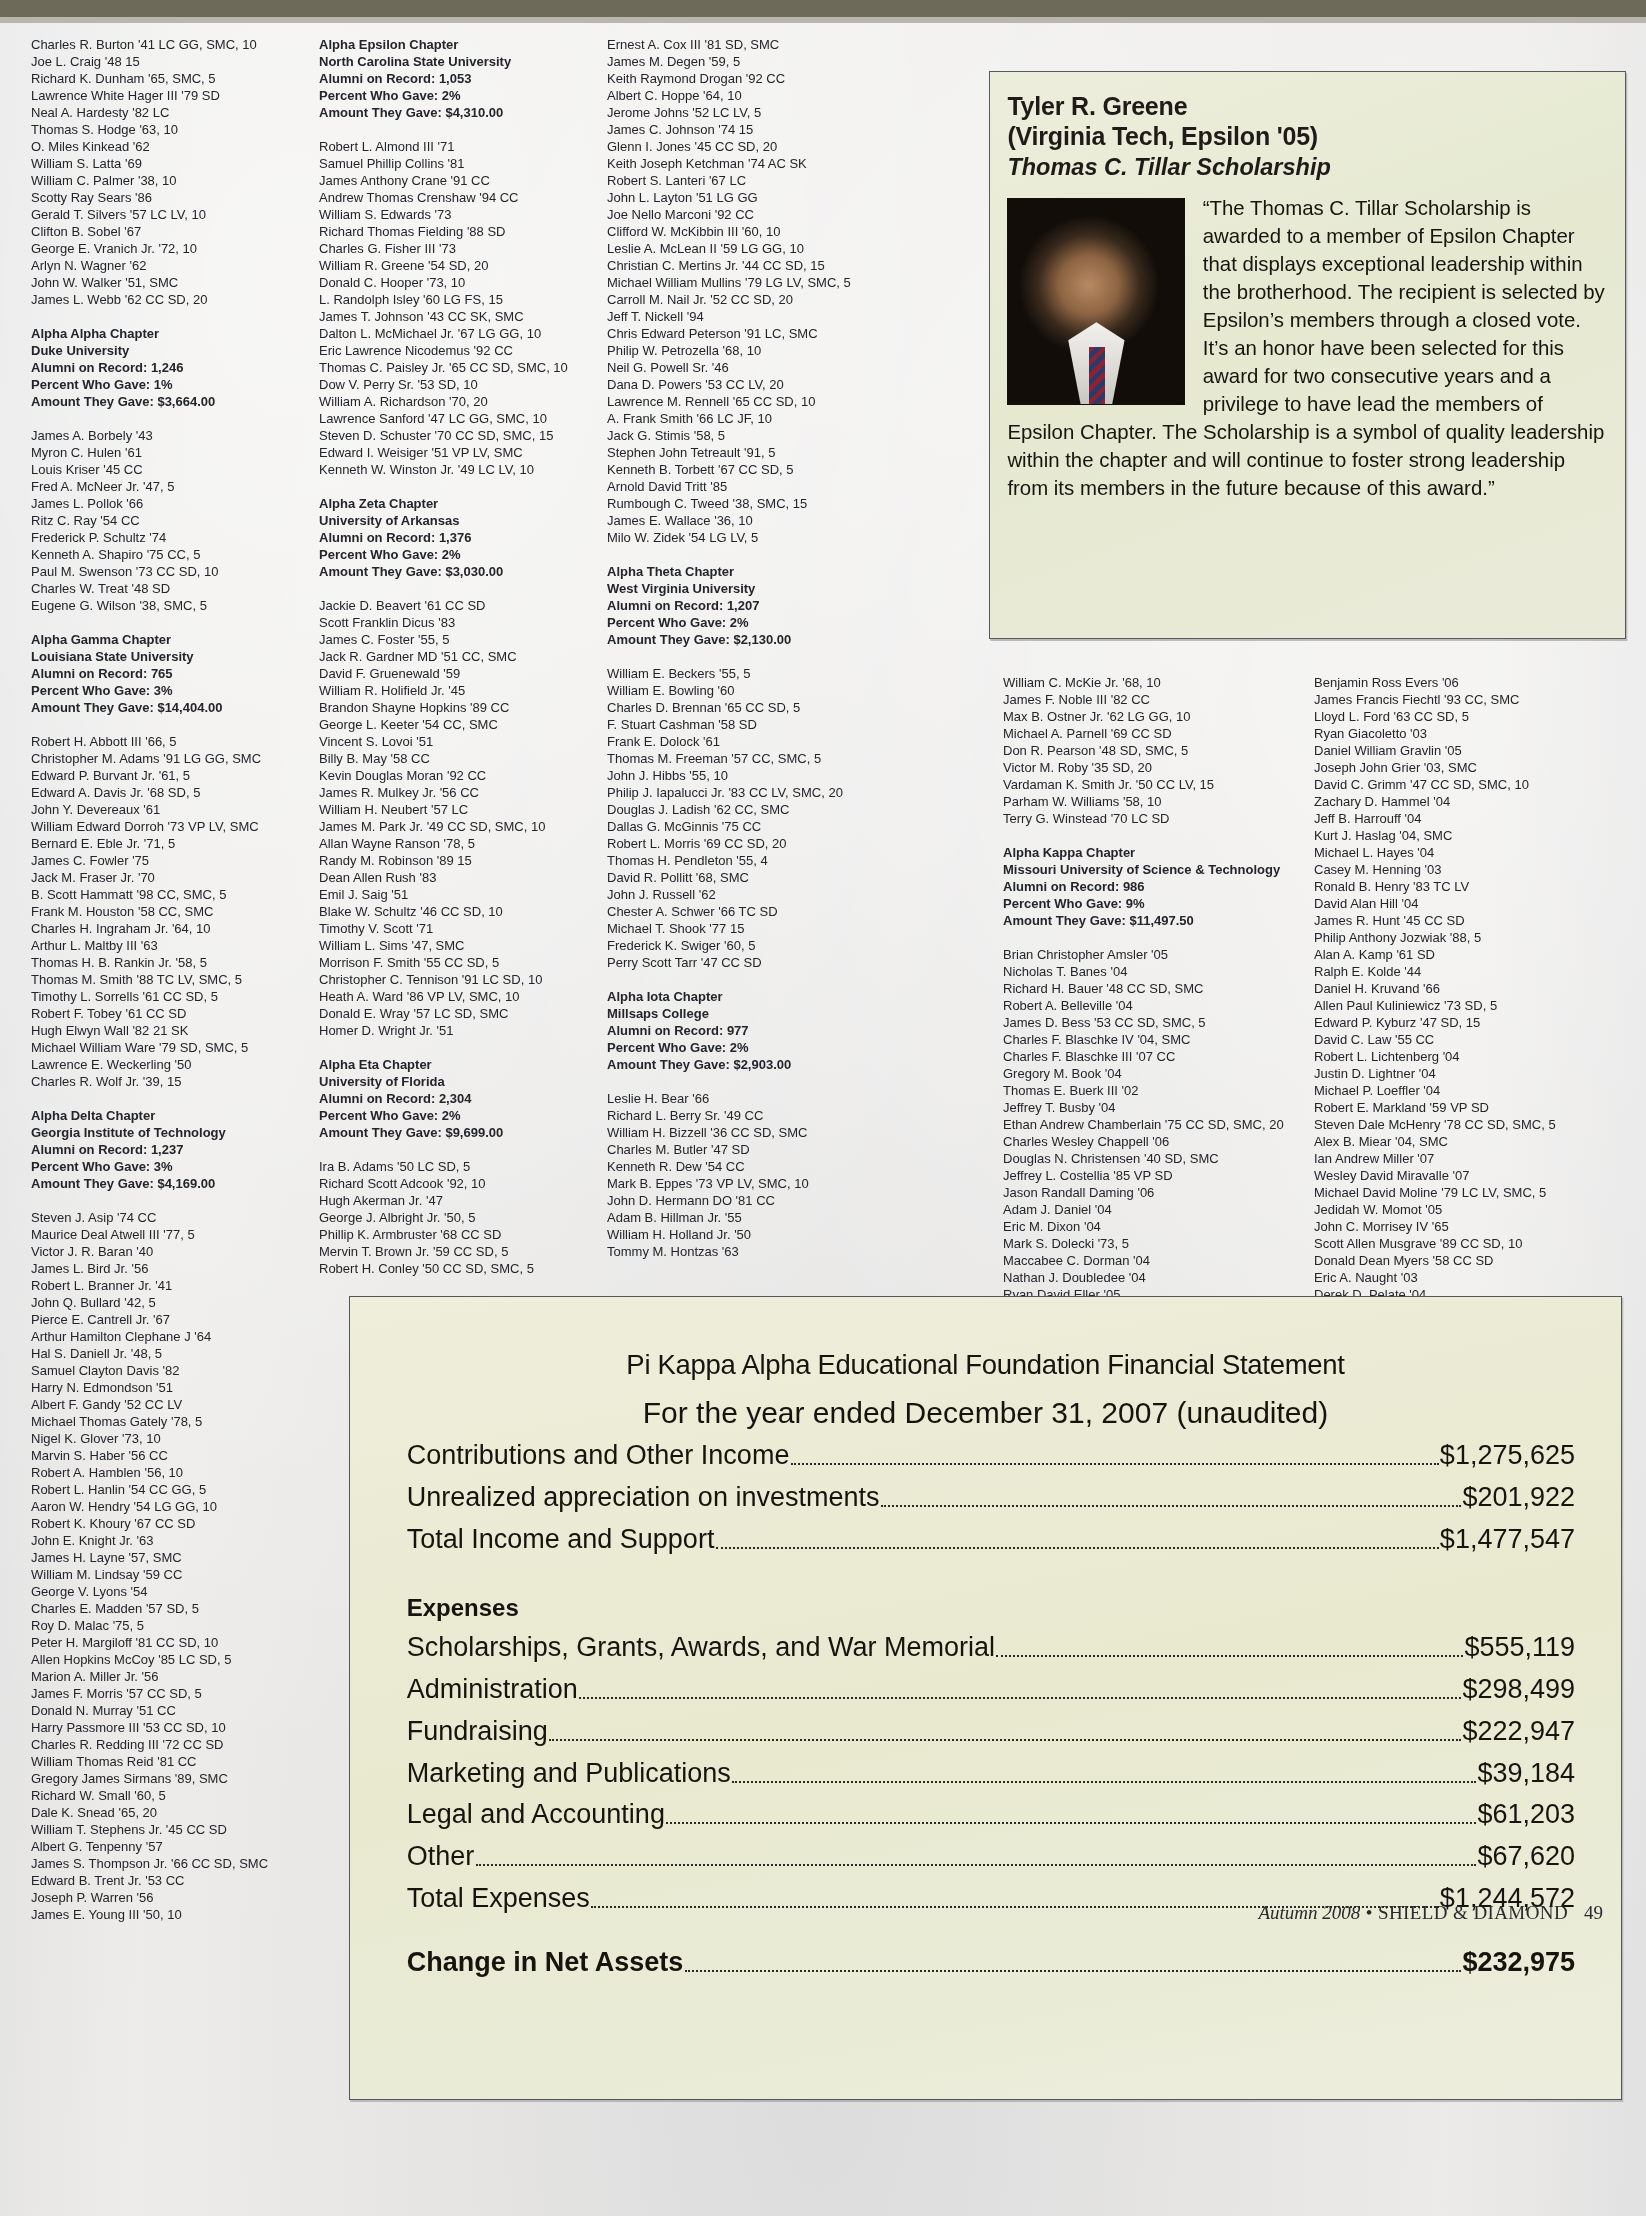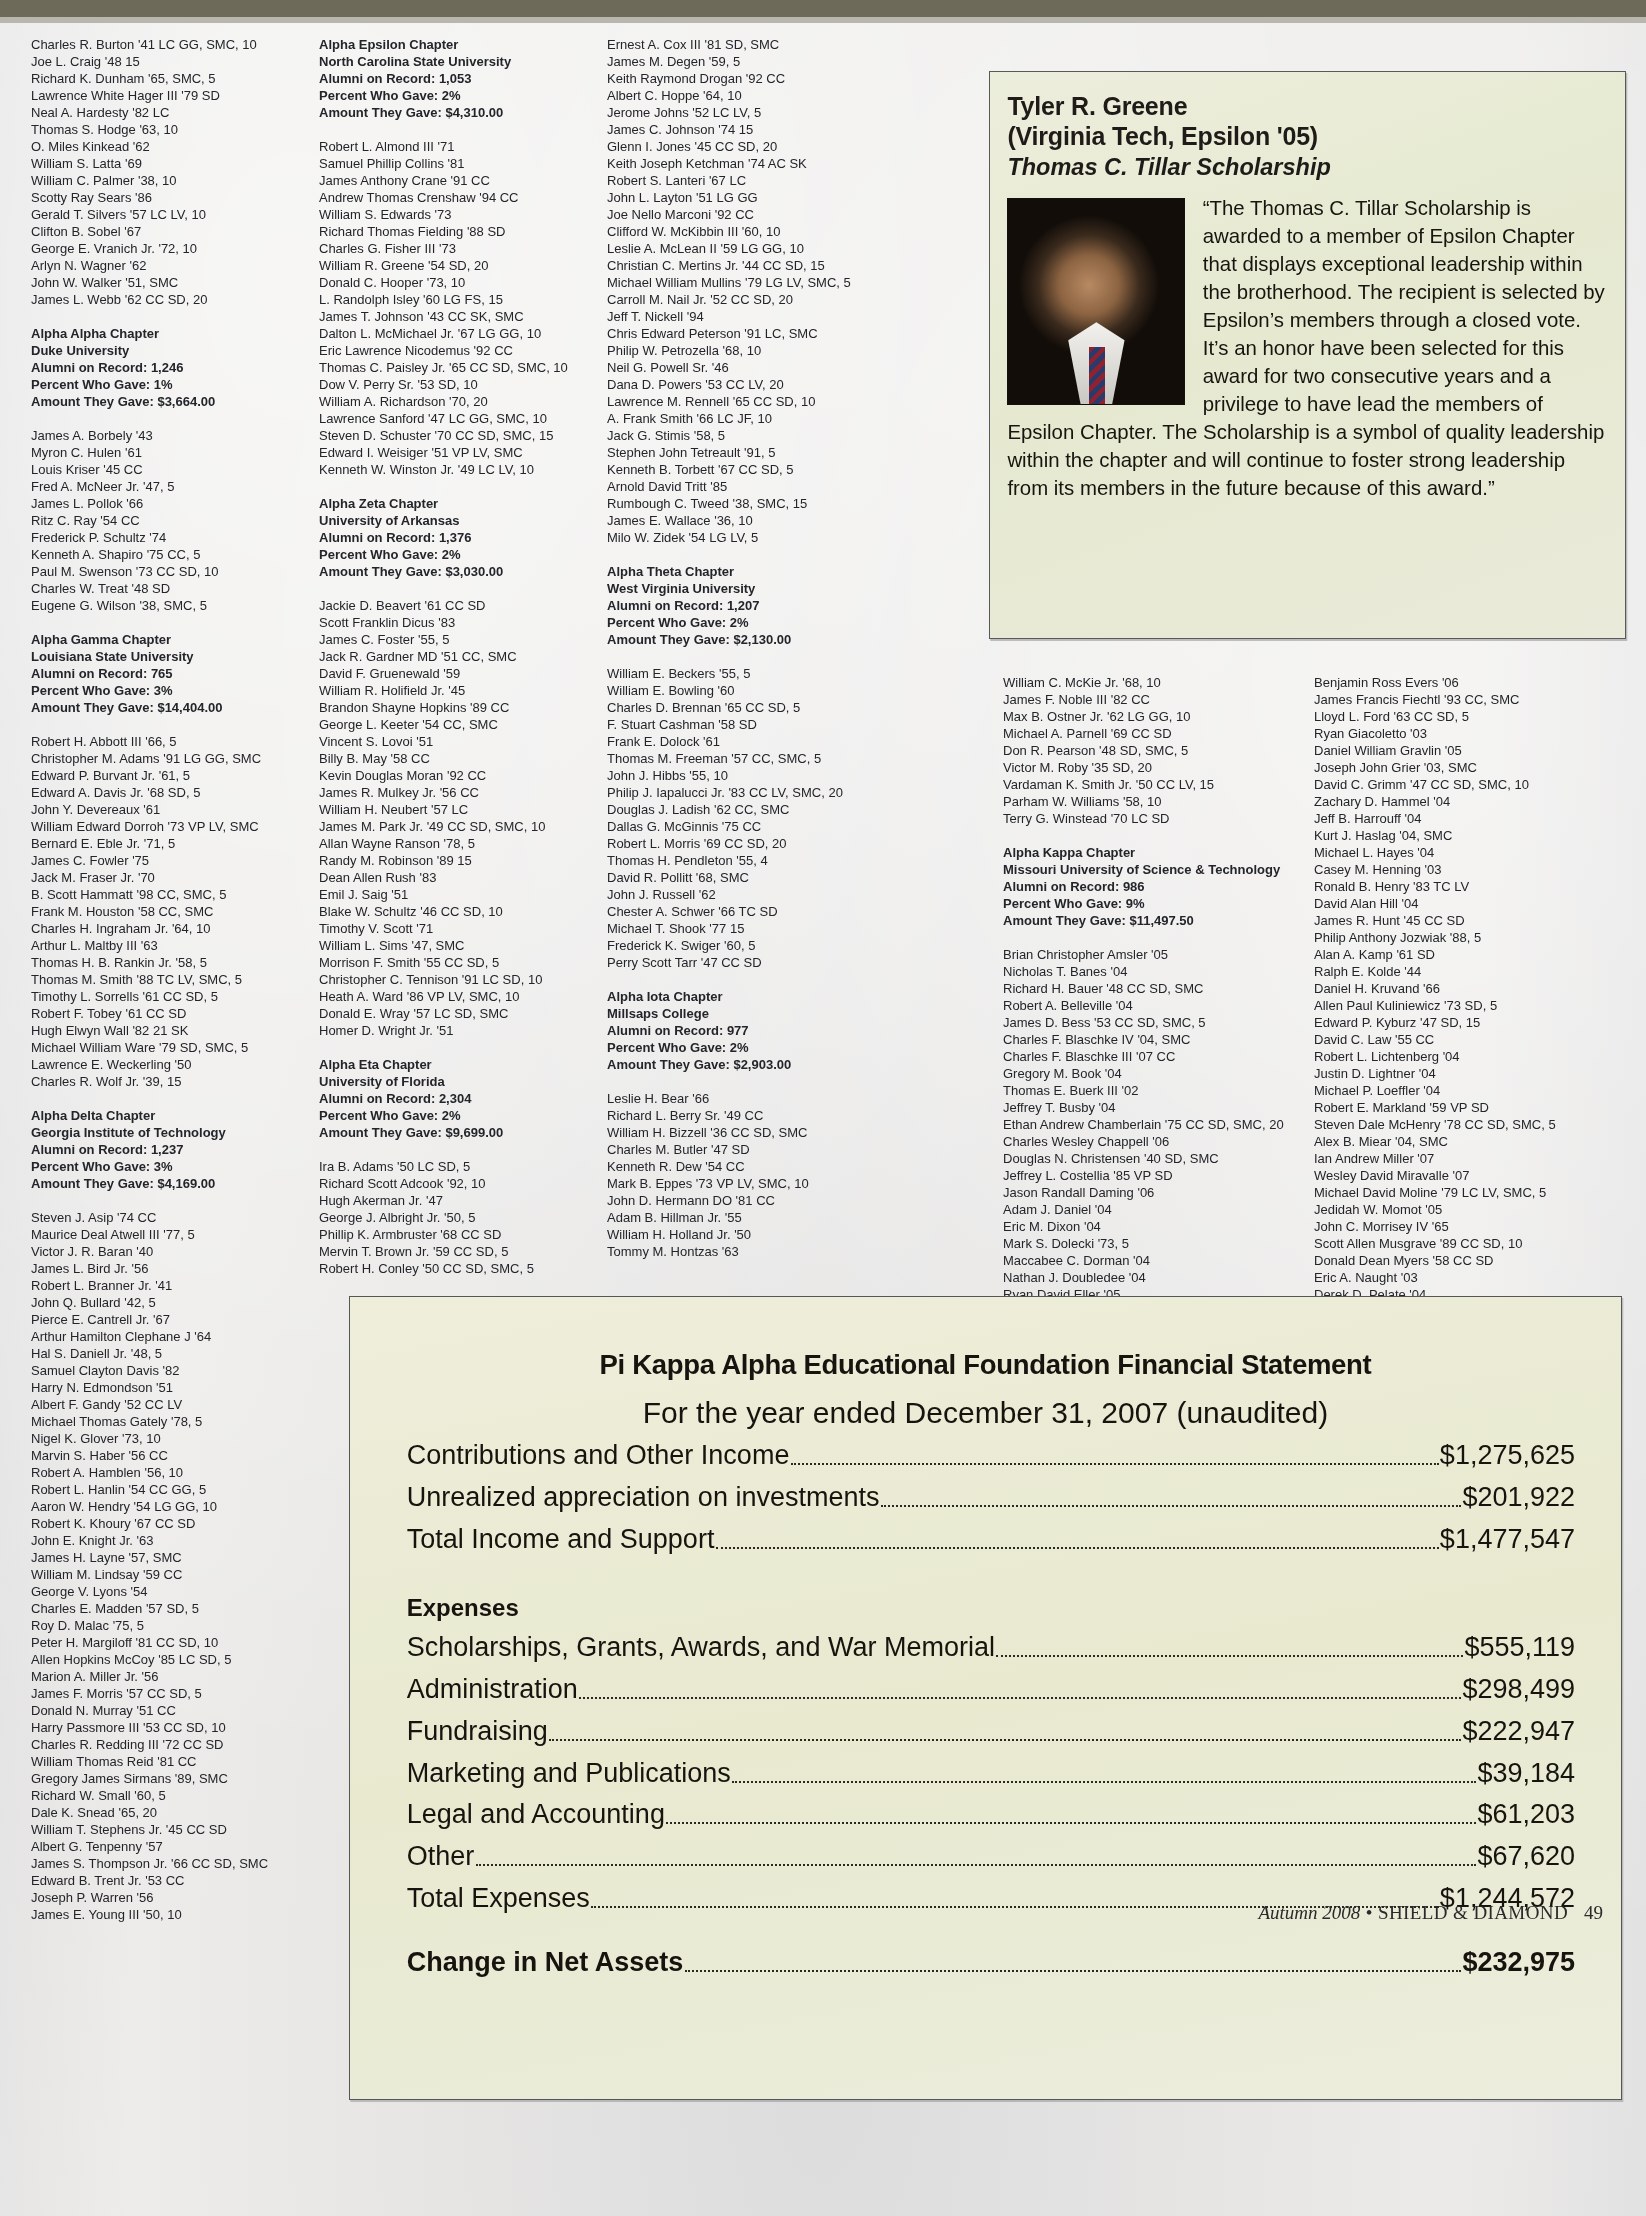--- a/index.html
+++ b/index.html
@@ -77,21 +77,21 @@
 
   
   .finbox{
     position:absolute;left:349px;top:1273px;width:1273px;height:804px;
     background:linear-gradient(170deg,#eeeedb 0%,#e8e9cf 50%,#eceddc 100%);
     border:1.3px solid #55565a;
     box-shadow:1.3px 2px 0 rgba(85,85,90,.3);
     box-sizing:border-box;
     padding:52px 42px 27px 42px;
   }
-  .fin-title{text-align:center;font-size:27.5px;font-weight:bold;color:#17140f;letter-spacing:-0.3px;}
+  .fin-title{text-align:center;font-size:27.5px;font-weight:normal;color:#17140f;letter-spacing:-0.3px;}
   .fin-sub{text-align:center;font-size:30px;color:#17140f;margin-top:14.7px;}
   .fin-sec{font-size:24px;font-weight:bold;color:#17140f;margin-top:39px;margin-bottom:4px;padding-left:14.7px;}
   .fin-row{
     display:flex;align-items:flex-end;font-size:27px;color:#17140f;
     padding-left:14.7px;padding-right:4px;margin-top:10.7px;
   }
   .fin-row.bold{font-weight:bold;}
   .fin-row .lbl{white-space:nowrap;}
   .fin-row .dots{
     flex:1 1 auto;margin:0 1.3px 6px 1.3px;height:0;

